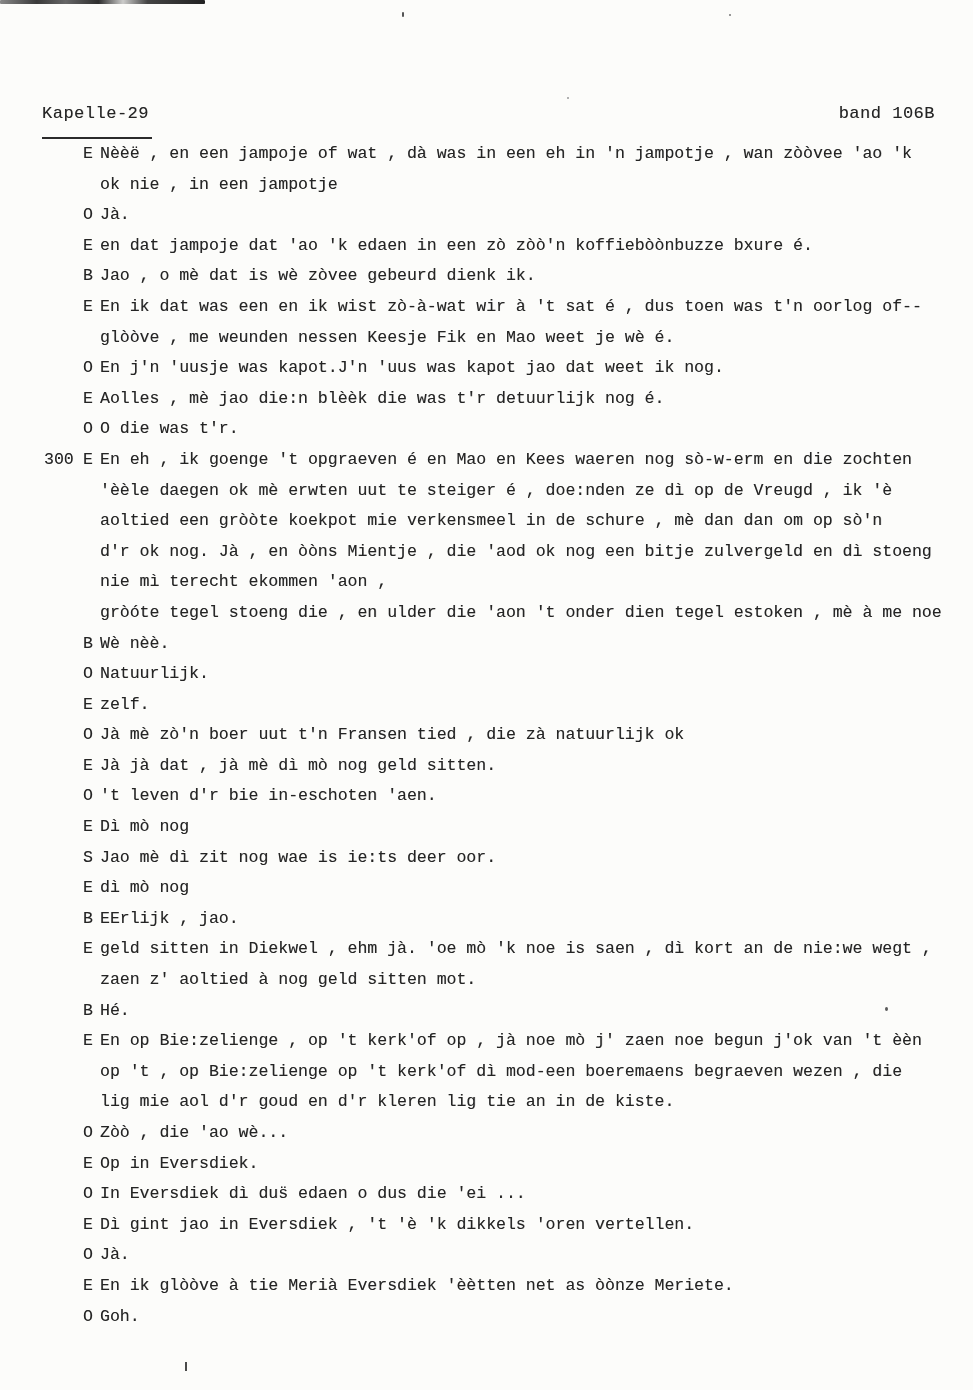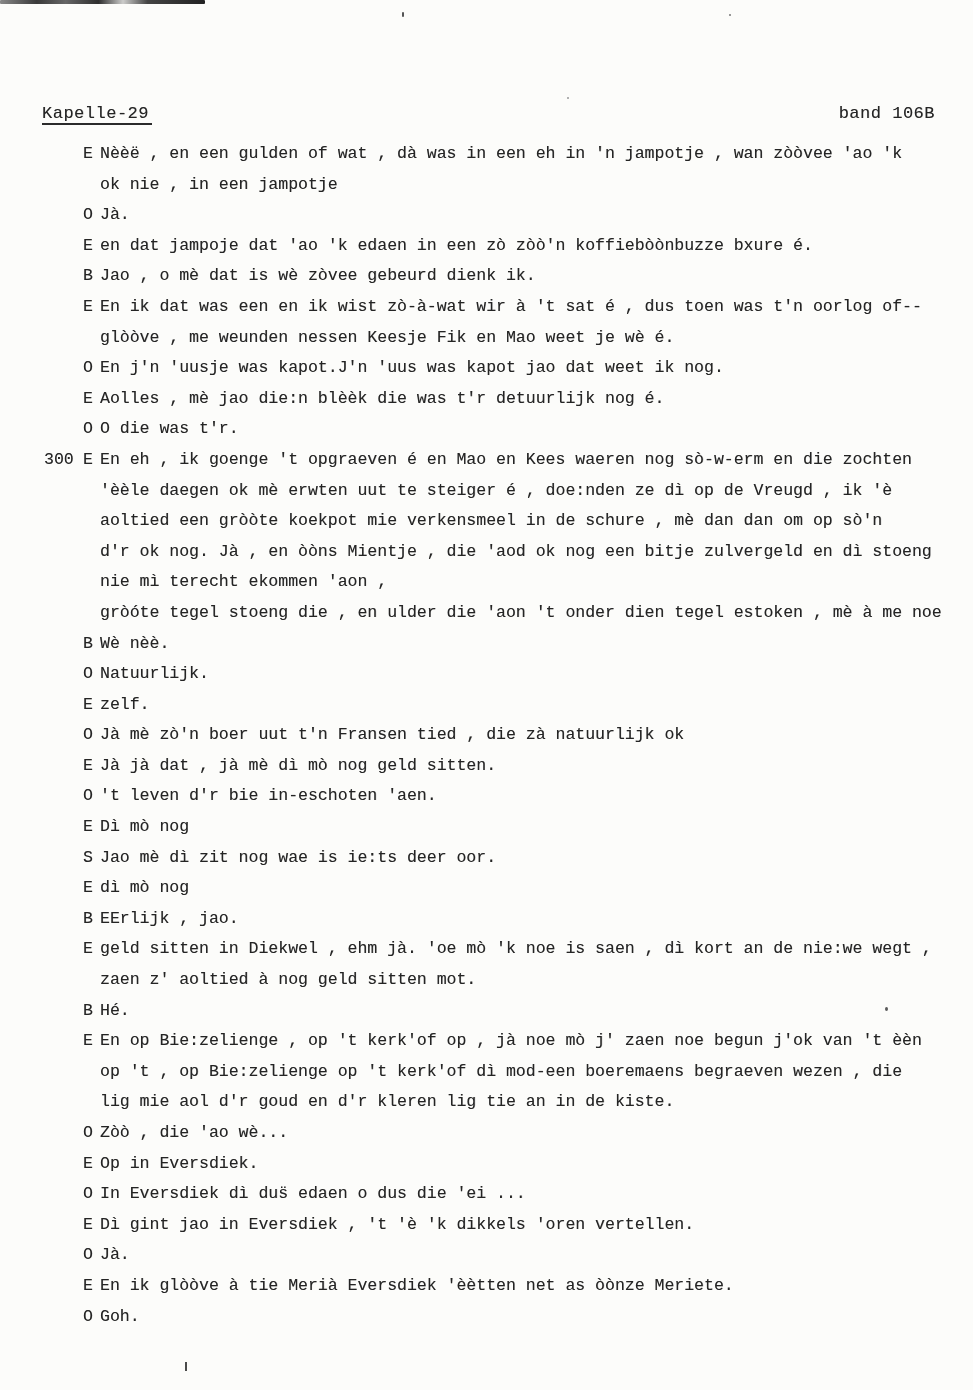--- a/index.html
+++ b/index.html
@@ -19,21 +19,21 @@
     position:absolute;
     top:104px;left:42px;right:38px;
     display:flex;
     justify-content:space-between;
     font-size:17px;
     letter-spacing:0.5px;
     text-shadow:0.3px 0.3px 0 rgba(30,30,30,0.35);
   }
   .h-left{
     border-bottom:2px solid #2b2b2b;
-    padding-bottom:0;
+    padding-bottom:14px;
     padding-right:3px;
   }
   .transcript{
     position:absolute;
     top:139px;left:44px;right:4px;
     font-size:16.5px;
     text-shadow:0.3px 0.3px 0 rgba(30,30,30,0.35);
   }
   .line{
     display:flex;
@@ -61,21 +61,21 @@
 <body>
 
 <div class="page">
 
   <div class="header">
     <span class="h-left">Kapelle-29</span>
     <span class="h-right">band 106B</span>
   </div>
 
   <div class="transcript">
-      <div class="line"><span class="num"></span><span class="spk">E</span><span class="txt">Nèèë , en een gulden of wat , dà was in een eh in 'n jampotje , wan zòòvee 'ao 'k</span></div>
+      <div class="line"><span class="num"></span><span class="spk">E</span><span class="txt">Nèèë , en een jampoje of wat , dà was in een eh in 'n jampotje , wan zòòvee 'ao 'k</span></div>
       <div class="line"><span class="num"></span><span class="spk"></span><span class="txt">ok nie , in een jampotje</span></div>
       <div class="line"><span class="num"></span><span class="spk">O</span><span class="txt">Jà.</span></div>
       <div class="line"><span class="num"></span><span class="spk">E</span><span class="txt">en dat jampoje dat 'ao 'k edaen in een zò zòò'n koffiebòònbuzze bxure é.</span></div>
       <div class="line"><span class="num"></span><span class="spk">B</span><span class="txt">Jao , o mè dat is wè zòvee gebeurd dienk ik.</span></div>
       <div class="line"><span class="num"></span><span class="spk">E</span><span class="txt">En ik dat was een en ik wist zò-à-wat wir à 't sat é , dus toen was t'n oorlog of--</span></div>
       <div class="line"><span class="num"></span><span class="spk"></span><span class="txt">glòòve , me weunden nessen Keesje Fik en Mao weet je wè é.</span></div>
       <div class="line"><span class="num"></span><span class="spk">O</span><span class="txt">En j'n 'uusje was kapot.J'n 'uus was kapot jao dat weet ik nog.</span></div>
       <div class="line"><span class="num"></span><span class="spk">E</span><span class="txt">Aolles , mè jao die:n blèèk die was t'r detuurlijk nog é.</span></div>
       <div class="line"><span class="num"></span><span class="spk">O</span><span class="txt">O die was t'r.</span></div>
       <div class="line"><span class="num">300</span><span class="spk">E</span><span class="txt">En eh , ik goenge 't opgraeven é en Mao en Kees waeren nog sò-w-erm en die zochten</span></div>

